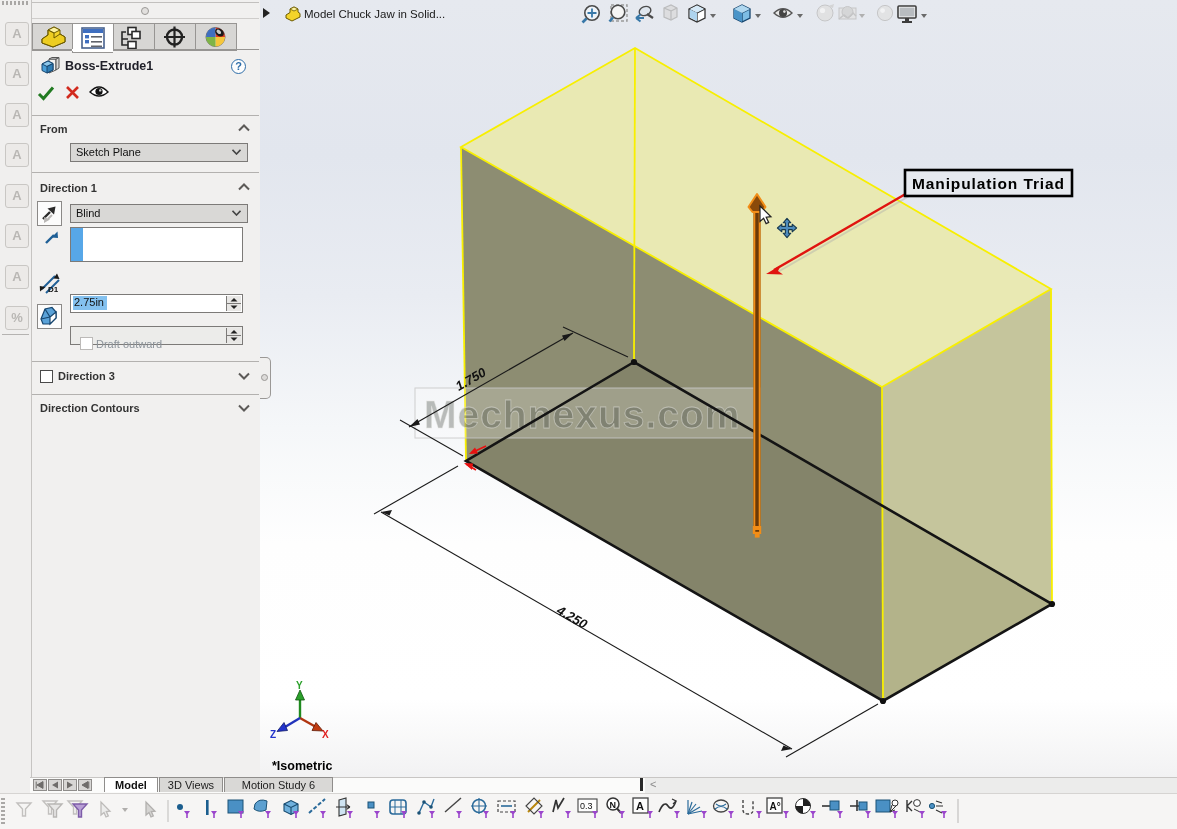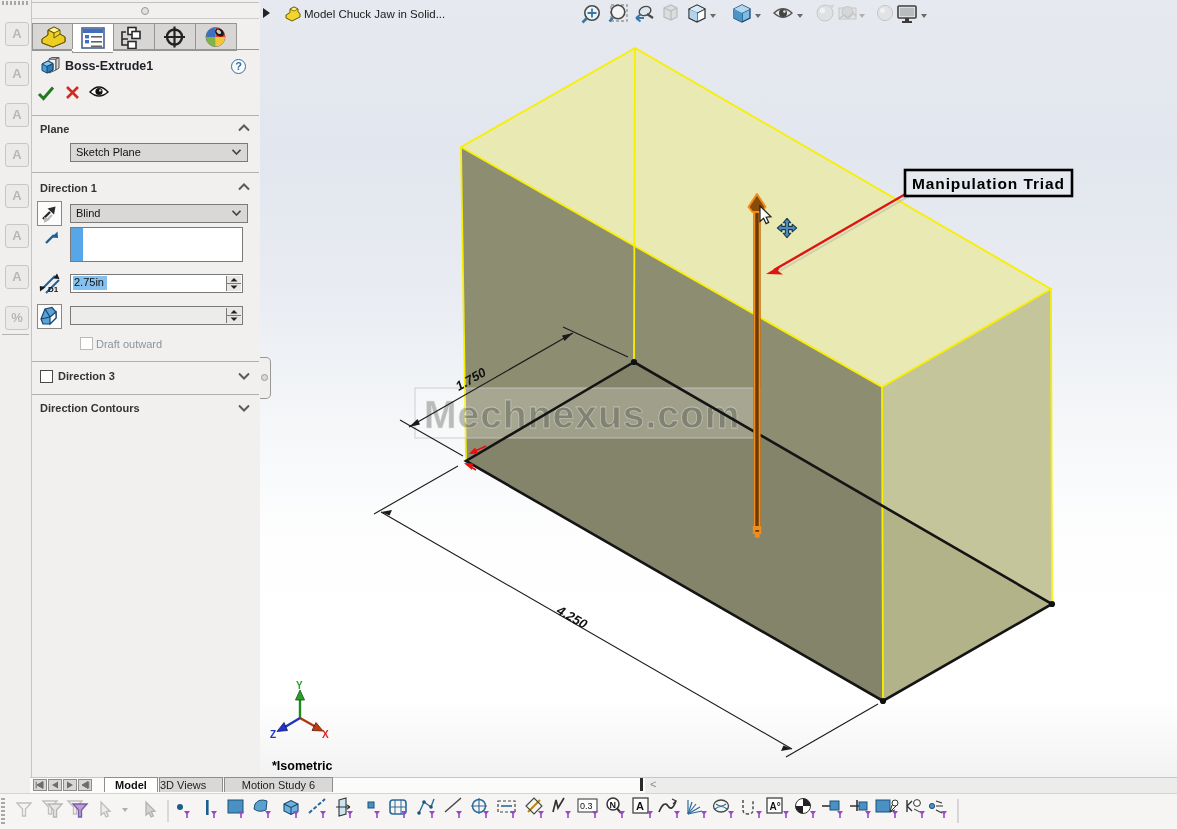--- a/index.html
+++ b/index.html
@@ -15,21 +15,21 @@
   .ptab{position:absolute;top:23px;height:26px;width:40px;border:1px solid #979593;border-right:none;background:#d7d6d4;}
   .ptab.last{border-right:1px solid #979593;}
   .ptab.active{background:#ffffff;height:28px;z-index:3;}
   .sephd{position:absolute;left:1px;width:227px;height:1px;background:#b3b1af;}
   .slabel{position:absolute;font-size:11px;font-weight:bold;color:#333333;}
   .chev{position:absolute;width:12px;height:8px;}
   .dropdown{position:absolute;left:39px;width:171px;height:17px;background:#d9d8d6;border:1px solid #7c7a78;
      font-size:11px;color:#111;line-height:17px;padding-left:5px;}
   .ddarrow{position:absolute;right:6px;top:5px;width:9px;height:6px;}
   .inbtn{position:absolute;left:6px;width:23px;height:23px;background:#fcfcfc;border:1px solid #8b8987;}
-  .spinbox{position:absolute;left:39px;width:171px;height:17px;background:#ffffff;border:1px solid #7c7a78;}
+  .spinbox{position:absolute;left:39px;width:171px;height:17px;background:#ffffff;border:1px solid #7c7a78;margin-top:20px;}
   .spinner{position:absolute;right:1px;top:1px;width:14px;height:15px;border-left:1px solid #7c7a78;background:#e8e7e5;}
   .graytxt{color:#8d949b;font-size:11px;text-align:right;}
 </style>
 </head>
 <body>
 <div id="win">
 
   <div class="abs" style="left:2px;top:1px;width:28px;height:4px;background:repeating-linear-gradient(90deg,#a9a7a5 0,#a9a7a5 2px,#f0efee 2px,#f0efee 4px);z-index:6;"></div>
 
   <div class="abs" id="lstrip">
@@ -118,21 +118,21 @@
       <path d="M2,2 L13,13 M13,2 L2,13" fill="none" stroke="#d22a1e" stroke-width="2.6"></path>
     </svg>
     <svg style="position:absolute;left:58px;top:85px;" width="20" height="14" viewBox="0 0 20 14">
       <path d="M1,7 Q10,-3 19,7 Q10,15 1,7 Z" fill="#ffffff" stroke="#111" stroke-width="1.4"></path>
       <circle cx="10" cy="6.5" r="3.6" fill="#111"></circle>
       <circle cx="11.2" cy="5.4" r="1.2" fill="#cfcfcf"></circle>
     </svg>
 
     <div class="sephd" style="top:115px;"></div>
 
-    <div class="slabel" style="left:9px;top:123px;">Plane</div>
+    <div class="slabel" style="left:9px;top:123px;">From</div>
     <svg class="chev" style="left:207px;top:124px;" viewBox="0 0 12 8">
         <path d="M1,6.5 L6,1.5 L11,6.5" fill="none" stroke="#5c5a58" stroke-width="2"></path>
       </svg>
     <div class="dropdown" style="top:143px;">Sketch Plane
       <svg class="ddarrow" viewBox="0 0 9 6">
           <path d="M0.5,0.8 L4.5,5 L8.5,0.8" fill="none" stroke="#444" stroke-width="1.6"></path>
         </svg>
     </div>
 
     <div class="sephd" style="top:172px;"></div>
@@ -417,21 +417,21 @@
         <rect x="30.5" y="0.5" width="13" height="11" fill="#d8d7d5" stroke="#8f8d8b"></rect>
         <rect x="45.5" y="0.5" width="13" height="11" fill="#d8d7d5" stroke="#8f8d8b"></rect>
         <path d="M4,6 l6,-3.4 v6.8 Z M3.2,2.6 v6.8" fill="#6f6d6b" stroke="#6f6d6b" stroke-width="1"></path>
         <path d="M19,6 l6,-3.4 v6.8 Z" fill="#6f6d6b"></path>
         <path d="M40,6 l-6,-3.4 v6.8 Z" fill="#6f6d6b"></path>
         <path d="M49,6 l6,3.4 v-6.8 Z M55.8,2.6 v6.8" fill="#6f6d6b" stroke="#6f6d6b" stroke-width="1"></path>
       </g>
     </svg>
 
     <div style="position:absolute;left:104px;top:0;width:54px;height:15px;background:#ffffff;border:1px solid #8f8d8b;border-bottom:none;box-sizing:border-box;font-size:11px;font-weight:bold;color:#111;text-align:center;line-height:14px;">Model</div>
-    <div style="position:absolute;left:159px;top:0;width:64px;height:15px;background:#d9d8d6;border:1px solid #8f8d8b;border-bottom:none;box-sizing:border-box;font-size:11px;color:#222;text-align:left;line-height:14px;">3D Views</div>
+    <div style="position:absolute;left:159px;top:0;width:64px;height:15px;background:#d9d8d6;border:1px solid #8f8d8b;border-bottom:none;box-sizing:border-box;font-size:11px;color:#222;text-align:center;line-height:14px;">3D Views</div>
     <div style="position:absolute;left:224px;top:0;width:109px;height:15px;background:#d9d8d6;border:1px solid #8f8d8b;border-bottom:none;box-sizing:border-box;font-size:11px;color:#222;text-align:center;line-height:14px;">Motion Study 6</div>
     <div style="position:absolute;left:640px;top:1px;width:3px;height:13px;background:#2a2a2a;"></div>
     <div style="position:absolute;left:650px;top:1px;font-size:11px;color:#8a8a8a;">&lt;</div>
   </div>
 
   <div class="abs" id="btb" style="left:0;top:793px;width:1177px;height:36px;background:#f6f5f4;border-top:1px solid #d6d4d2;">
     <div style="position:absolute;left:1px;top:4px;width:4px;height:26px;background:repeating-linear-gradient(180deg,#aaa8a6 0,#aaa8a6 2px,#f6f5f4 2px,#f6f5f4 4px);"></div>
     <svg style="position:absolute;left:0;top:0;" width="1177" height="35" viewBox="0 0 1177 35">
       <defs>
         <g id="pin">

